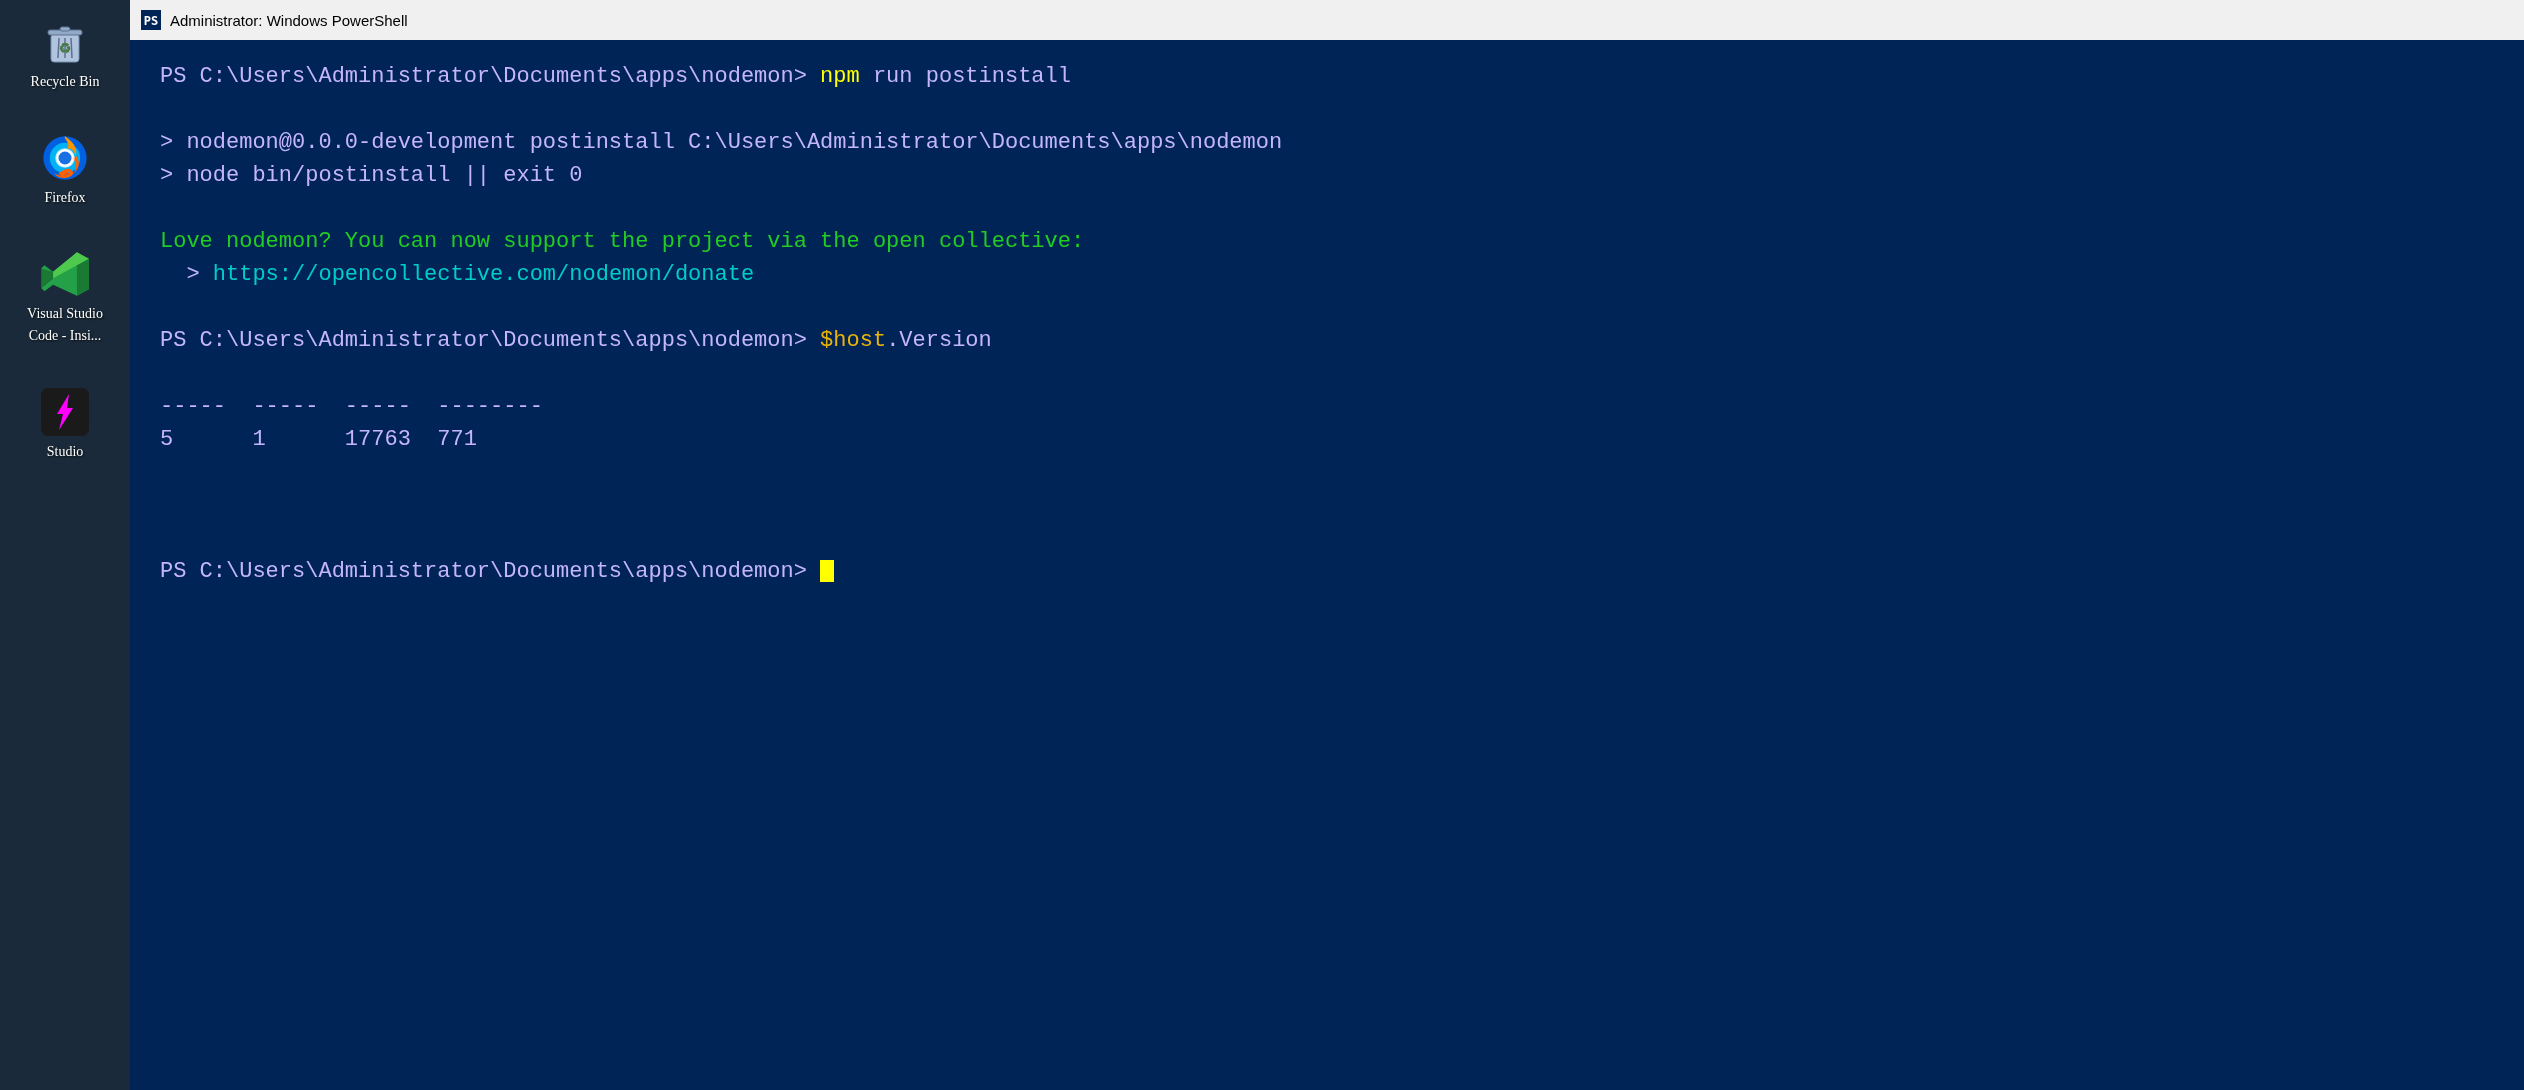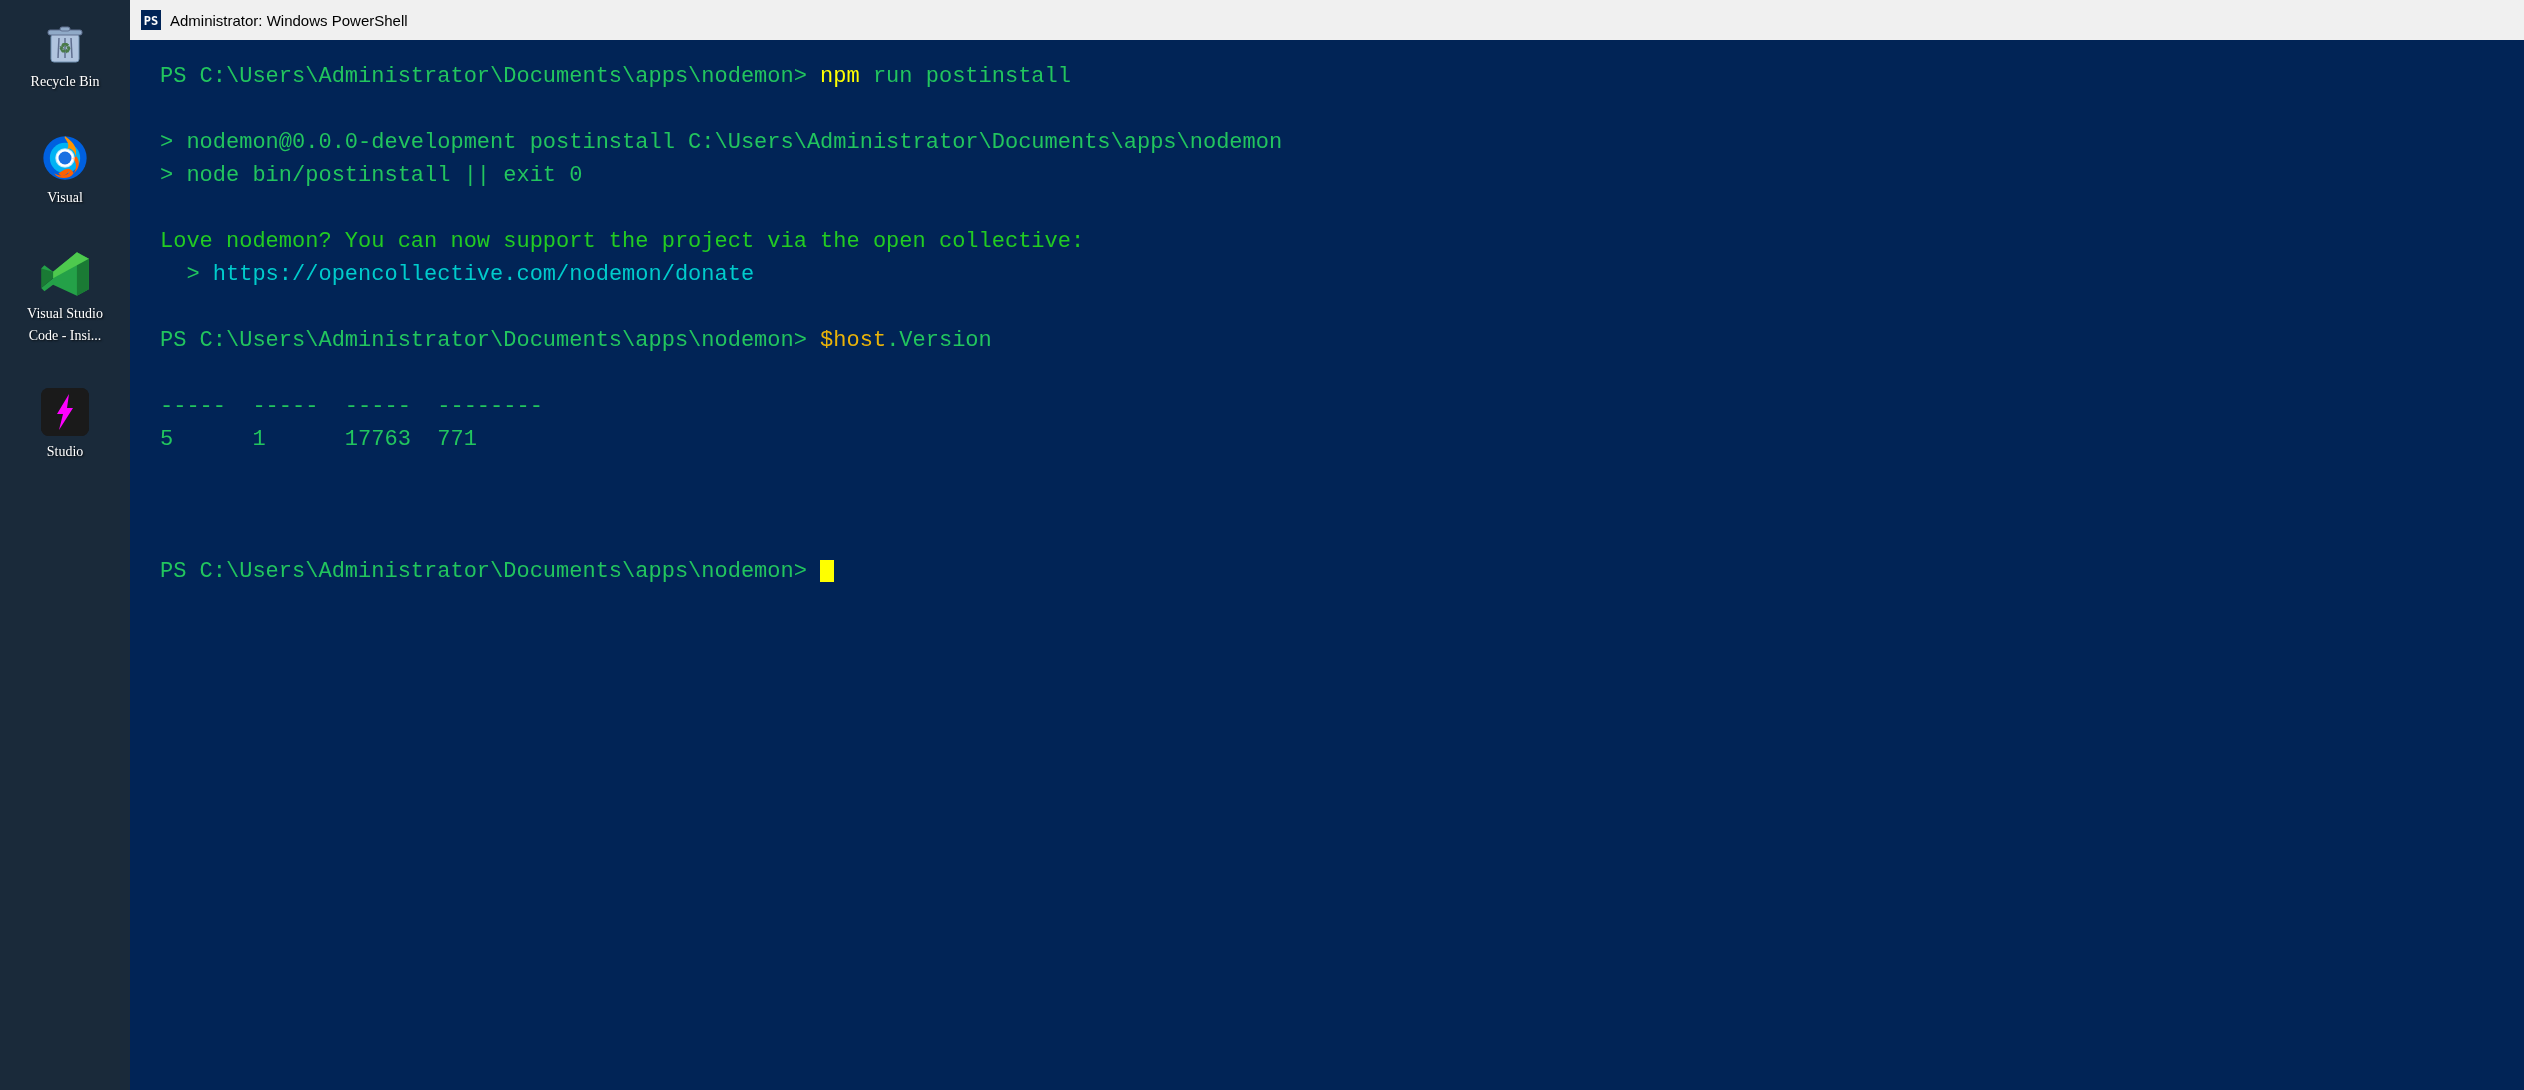--- a/index.html
+++ b/index.html
@@ -119,21 +119,21 @@
       font-size: 22px;
       line-height: 1.5;
       overflow: hidden;
     }
 
     .line {
       white-space: pre;
       display: block;
     }
 
-    .color-white { color: #22c55e; text-align: center; }
+    .color-white { color: #c4b5fd; text-align: center; }
     .npm-keyword { color: #ffff00; }
 
     .cursor-block {
       display: inline-block;
       width: 14px;
       height: 22px;
       background: #ffff00;
       vertical-align: middle;
       animation: blink 1s step-end infinite;
     }
@@ -175,21 +175,21 @@
         <circle cx="24" cy="24" r="14" fill="#00b3f4"></circle>
         <circle cx="24" cy="24" r="8" fill="#ffffff"></circle>
 
         <path d="M24,4 C30,8 36,14 34,22 C32,16 28,14 26,16 C30,10 22,6 24,4Z" fill="#ff9400"></path>
         <path d="M34,22 C38,26 38,34 32,38 C36,32 34,26 30,24 C34,24 36,20 34,22Z" fill="#ff6000"></path>
         <path d="M32,38 C28,44 18,44 14,38 C20,42 28,40 28,36 C26,40 20,42 18,38 C22,36 28,30 32,38Z" fill="#ff6000"></path>
         <circle cx="24" cy="24" r="9" fill="#ffffff" opacity="0.7"></circle>
         <circle cx="24" cy="24" r="6" fill="#0060df" opacity="0.9"></circle>
       </svg>
     </div>
-    <span class="desktop-icon-label">Visual</span>
+    <span class="desktop-icon-label">Firefox</span>
   </div>
 
   <div class="desktop-icon">
     <div class="desktop-icon-img">
       <svg viewBox="0 0 48 48" xmlns="http://www.w3.org/2000/svg">
 
         <path d="M35,4 L13,22 L5,16 L2,19 L13,28 L2,37 L5,40 L13,34 L35,44 L46,38 L46,10 Z" fill="#24a148"></path>
         <path d="M35,4 L35,44 L46,38 L46,10 Z" fill="#1a7a34"></path>
         <path d="M13,22 L35,4 L46,10 L13,28 Z" fill="#4ec94e"></path>
         <path d="M2,19 L13,22 L13,28 L2,37 L2,19 Z" fill="#1a7a34"></path>

